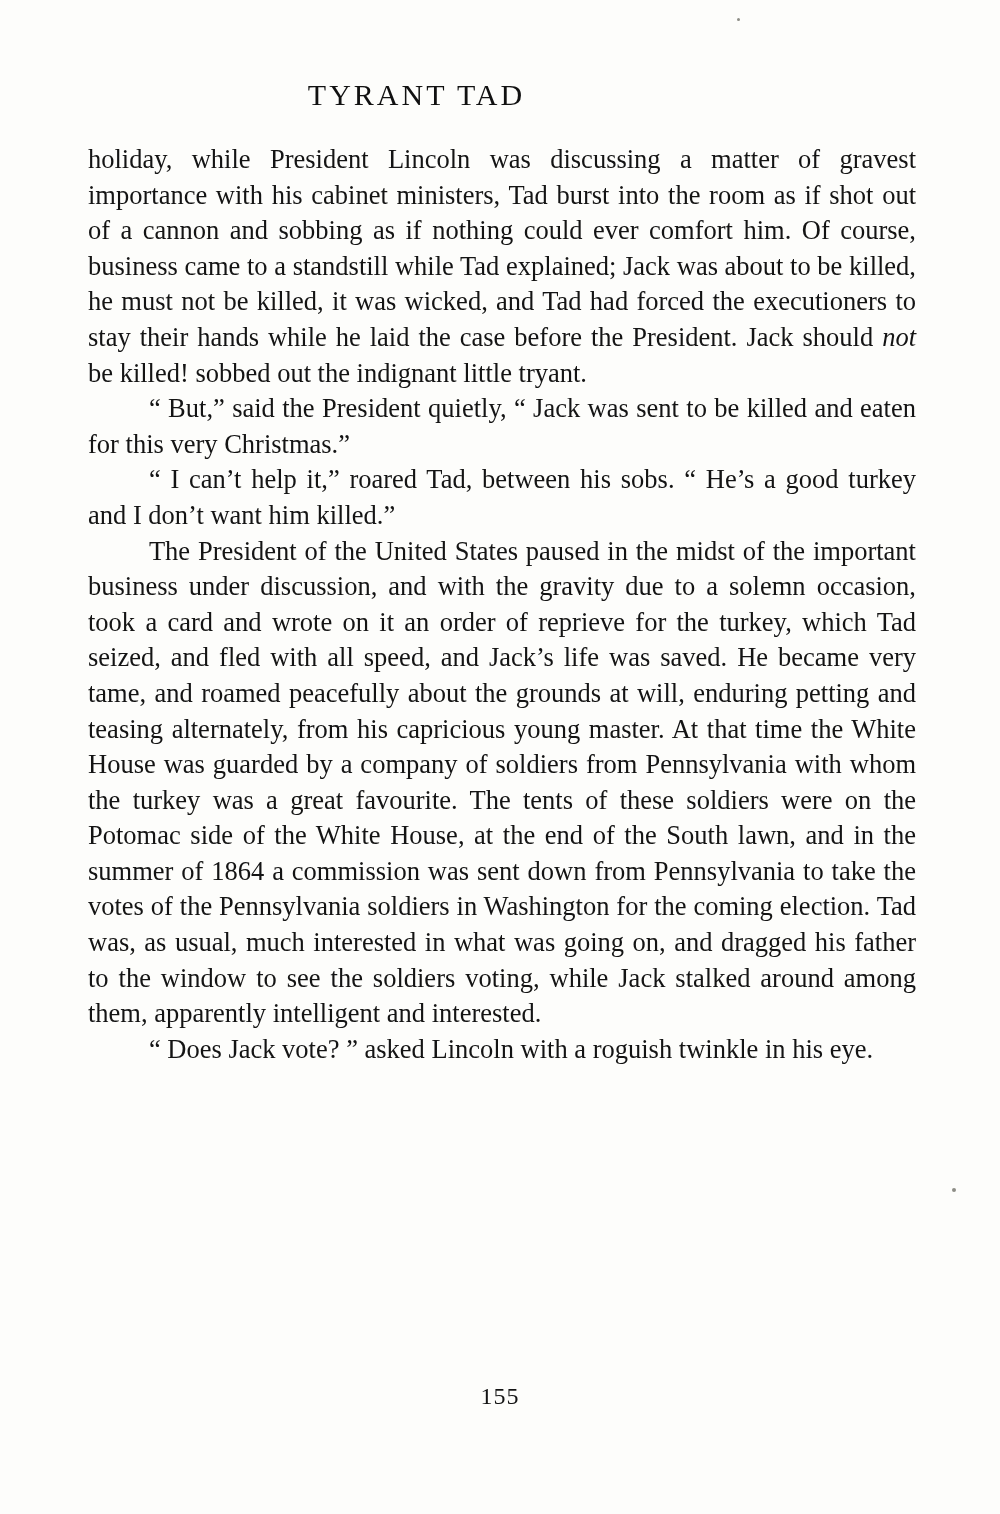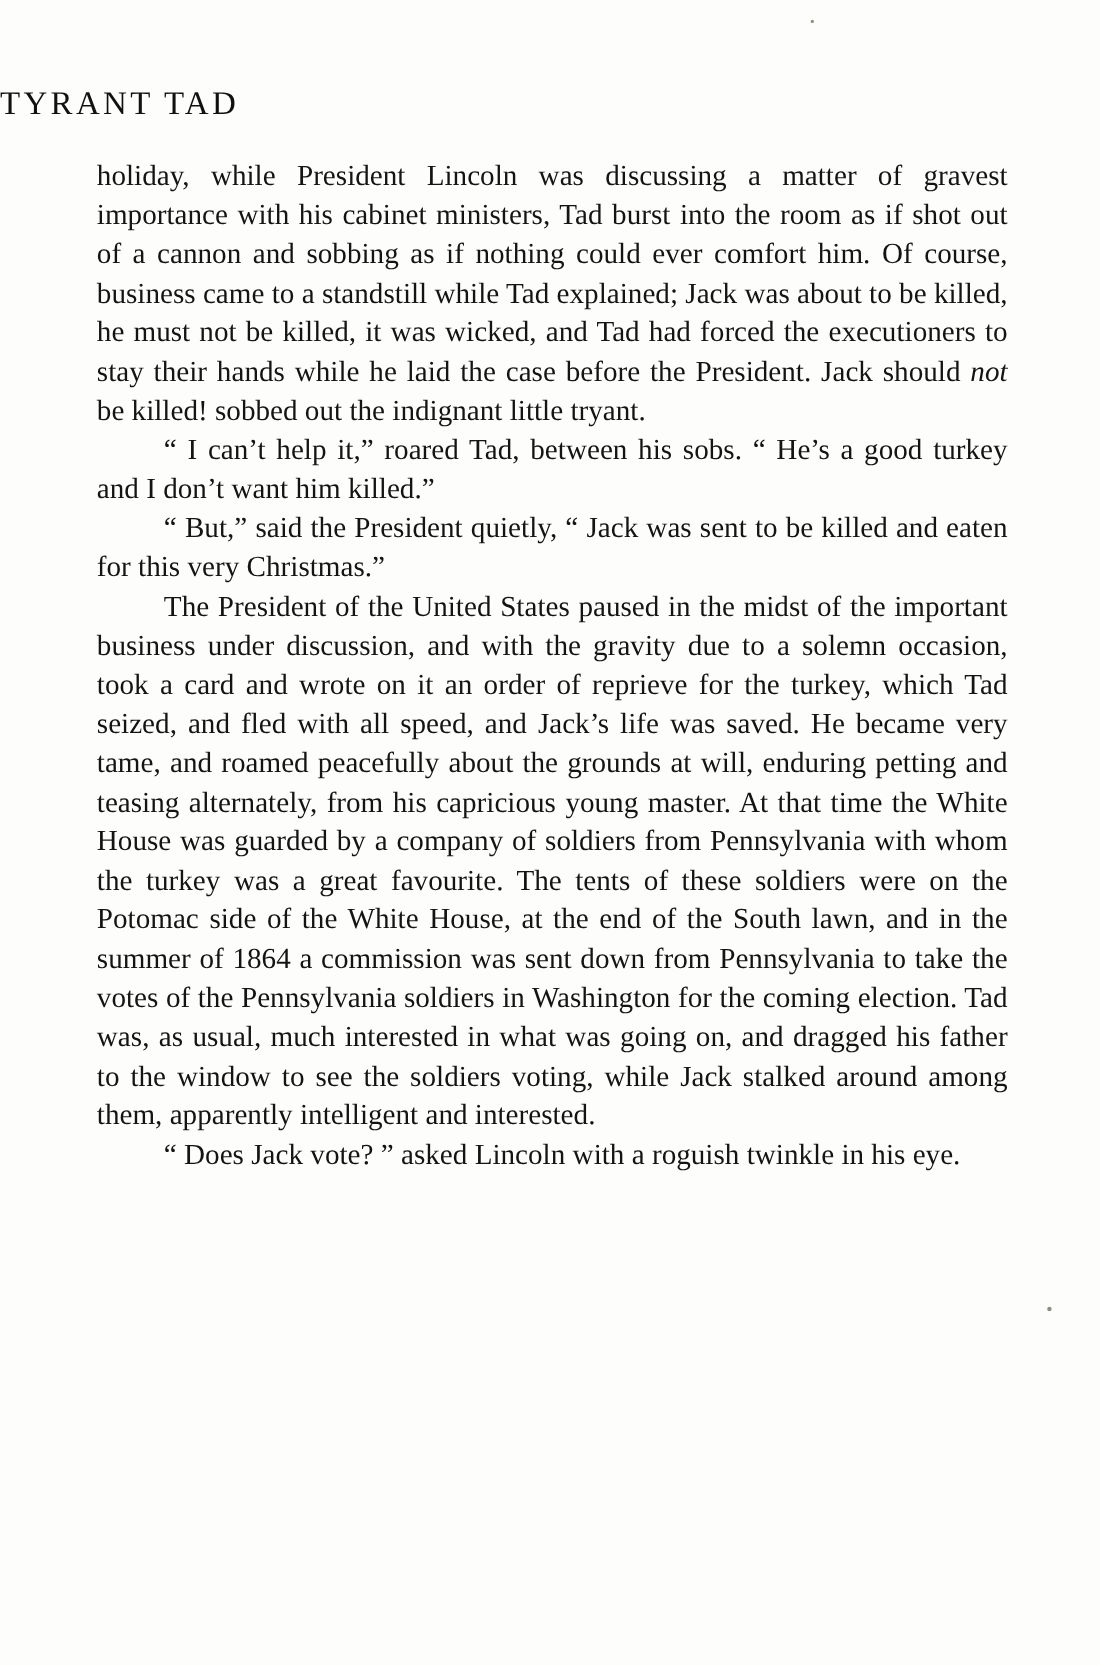--- a/index.html
+++ b/index.html
@@ -20,20 +20,21 @@
     top: 0; left: 0;
     width: 1000px;
     height: 1514px;
     background: #fdfdfb;
   }
   .running-head {
     position: absolute;
     top: 78px;
     left: 0;
     width: 833px;
+    text-align: center;
     font-size: 30px;
     letter-spacing: 3px;
     font-family: "Liberation Serif", serif;
     color: #111111;
   }
   .body-text {
     position: absolute;
     top: 142px;
     left: 88px;
     width: 828px;
@@ -75,27 +76,28 @@
 <body>
 
 <div class="page">
 
   <div class="running-head">TYRANT TAD</div>
 
   <div class="body-text">
 
     <p class=""><span>holiday, while President Lincoln was discussing a matter of gravest importance with his cabinet ministers, Tad burst into the room as if shot out of a cannon and sobbing as if nothing could ever comfort him.  Of course, business came to a standstill while Tad explained; Jack was about to be killed, he must not be killed, it was wicked, and Tad had forced the executioners to stay their hands while he laid the case before the President.  Jack should </span><em>not</em><span> be killed! sobbed out the indignant little tryant.</span></p>
 
+    <p class="indent">“ But,” said the President quietly, “ Jack was sent to be killed and eaten for this very Christmas.”</p>
+
     <p class="indent">“ I can’t help it,” roared Tad, between his sobs. “ He’s a good turkey and I don’t want him killed.”</p>
-
-    <p class="indent">“ But,” said the President quietly, “ Jack was sent to be killed and eaten for this very Christmas.”</p>
 
     <p class="indent">The President of the United States paused in the midst of the important business under discussion, and with the gravity due to a solemn occasion, took a card and wrote on it an order of reprieve for the turkey, which Tad seized, and fled with all speed, and Jack’s life was saved.  He became very tame, and roamed peacefully about the grounds at will, enduring petting and teasing alternately, from his capricious young master.  At that time the White House was guarded by a company of soldiers from Pennsylvania with whom the turkey was a great favourite.  The tents of these soldiers were on the Potomac side of the White House, at the end of the South lawn, and in the summer of 1864 a commission was sent down from Pennsylvania to take the votes of the Pennsylvania soldiers in Washington for the coming election.  Tad was, as usual, much interested in what was going on, and dragged his father to the window to see the soldiers voting, while Jack stalked around among them, apparently intelligent and interested.</p>
 
     <p class="indent last-para">“ Does Jack vote? ” asked Lincoln with a roguish twinkle in his eye.</p>
 
   </div>
 
+  <div class="folio">155</div>
 
   <div class="speck" style="top:18px;left:737px;width:3px;height:3px;"></div>
   <div class="speck" style="top:1188px;left:952px;width:4px;height:4px;"></div>
 
 </div>
 
 </body></html>

